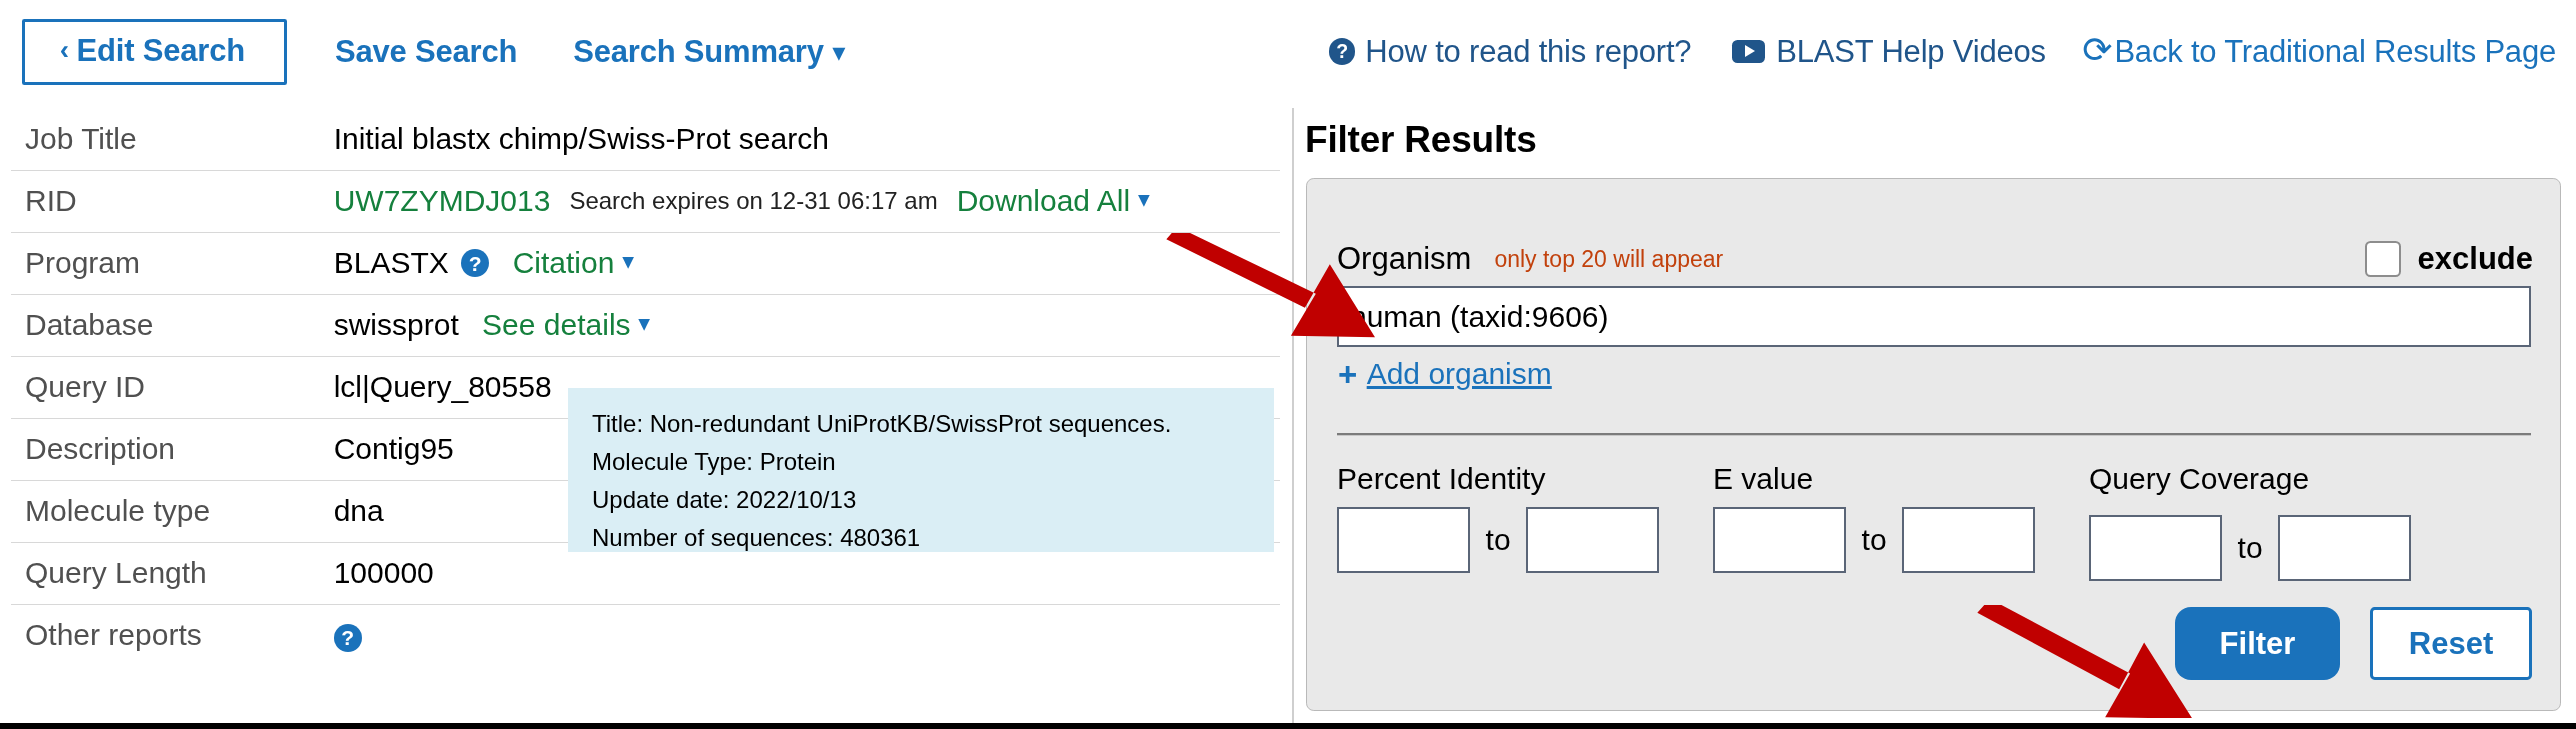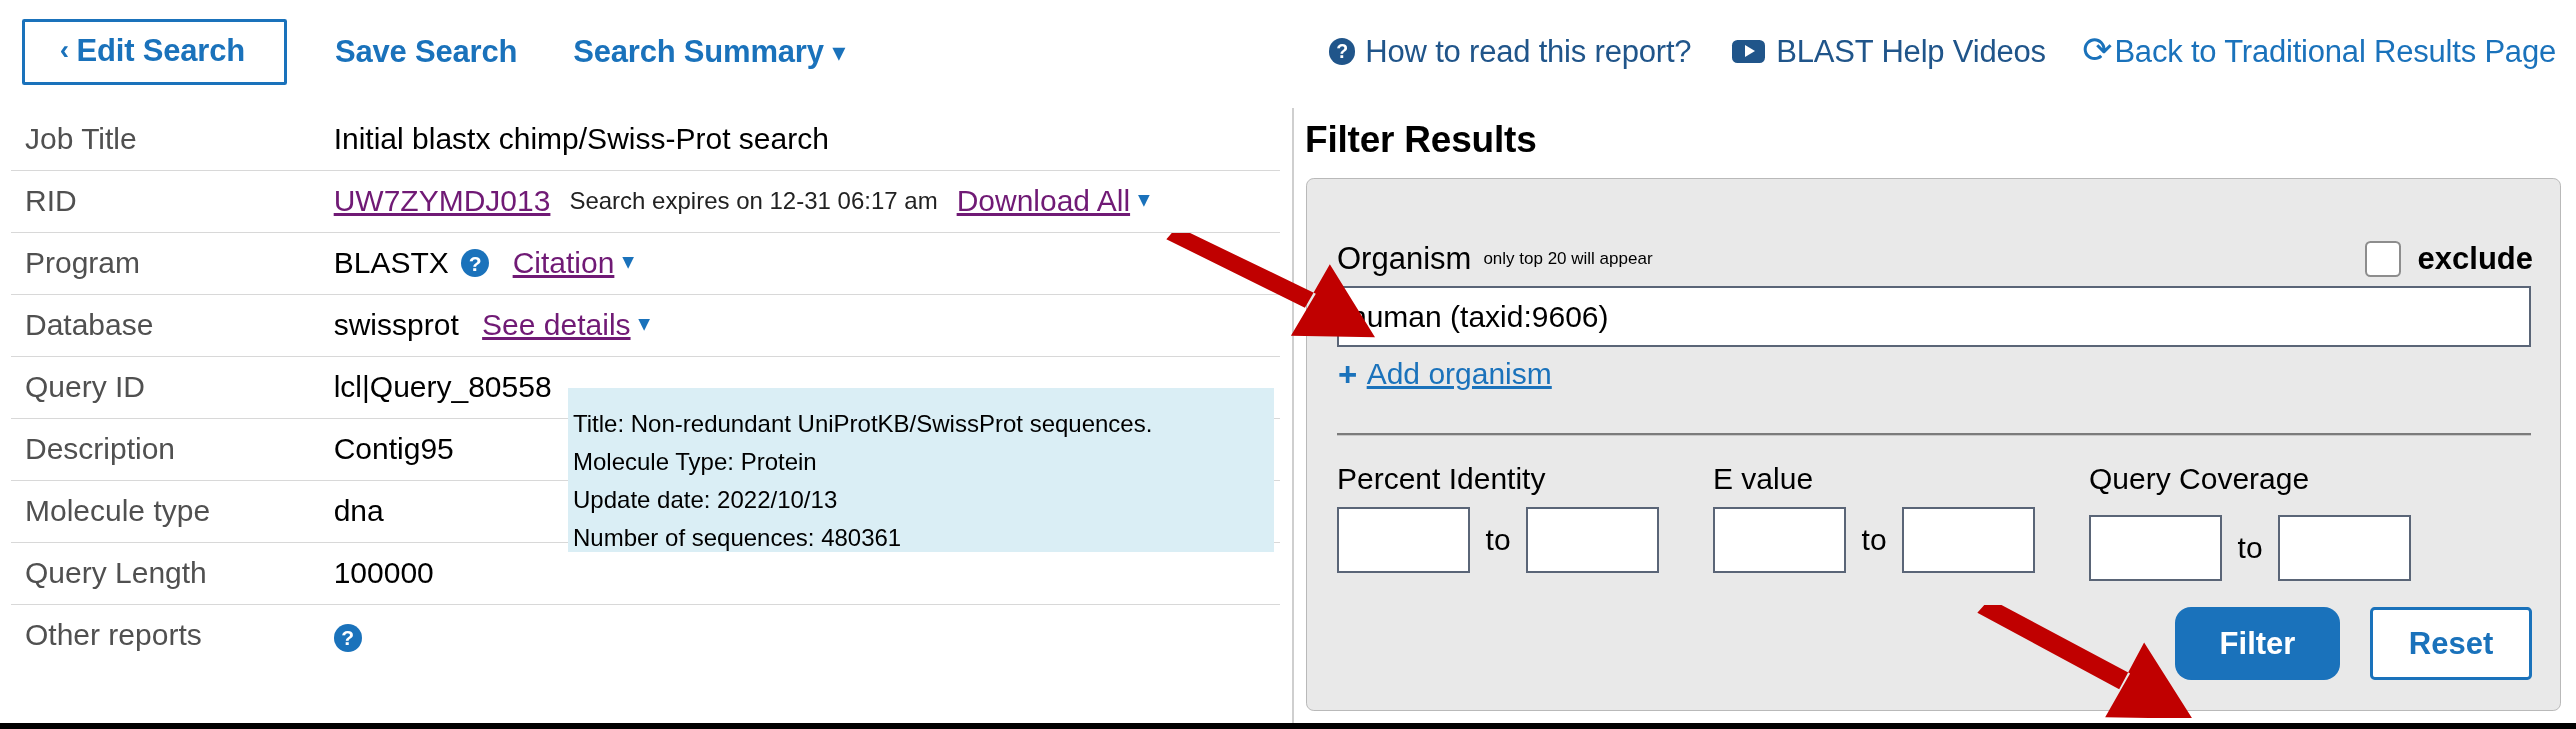--- a/index.html
+++ b/index.html
@@ -169,22 +169,21 @@
   .val-cell {
     color: #000000;
     padding-left: 4.7px !important;
     white-space: nowrap;
   }
   .val-inline {
     display: flex;
     align-items: center;
   }
   .link-blue {
-    color: #701a75;
-    text-decoration: underline;
+    color: #15803d;
     cursor: pointer;
     white-space: nowrap;
   }
   .link-blue-nou {
     color: #1a72bb;
     text-decoration: none;
     cursor: pointer;
   }
   .small-note {
     font-size: 24px;
@@ -209,21 +208,21 @@
 
   
   .db-tooltip {
     position: absolute;
     left: 568px;
     top: 388px;
     width: 706px;
     height: 164px;
     background: #daeef5;
     box-sizing: border-box;
-    padding: 17px 0 0 5px;
+    padding: 17px 0 0 24px;
     z-index: 5;
   }
   .db-tooltip div {
     font-size: 24px;
     color: #000;
     line-height: 1.58;
     white-space: nowrap;
   }
 
   
@@ -262,23 +261,23 @@
     width: 1196px;
     display: flex;
     align-items: center;
   }
   .org-label {
     font-size: 31px;
     color: #000;
     white-space: nowrap;
   }
   .org-hint {
-    font-size: 17px;
-    color: #000000;
-    margin-left: 12px;
+    font-size: 23px;
+    color: #c2410c;
+    margin-left: 23px;
     white-space: nowrap;
   }
   .exclude-wrap {
     margin-left: auto;
     display: flex;
     align-items: center;
   }
   .checkbox-sq {
     width: 36px; height: 36px;
     background: #ffffff;

